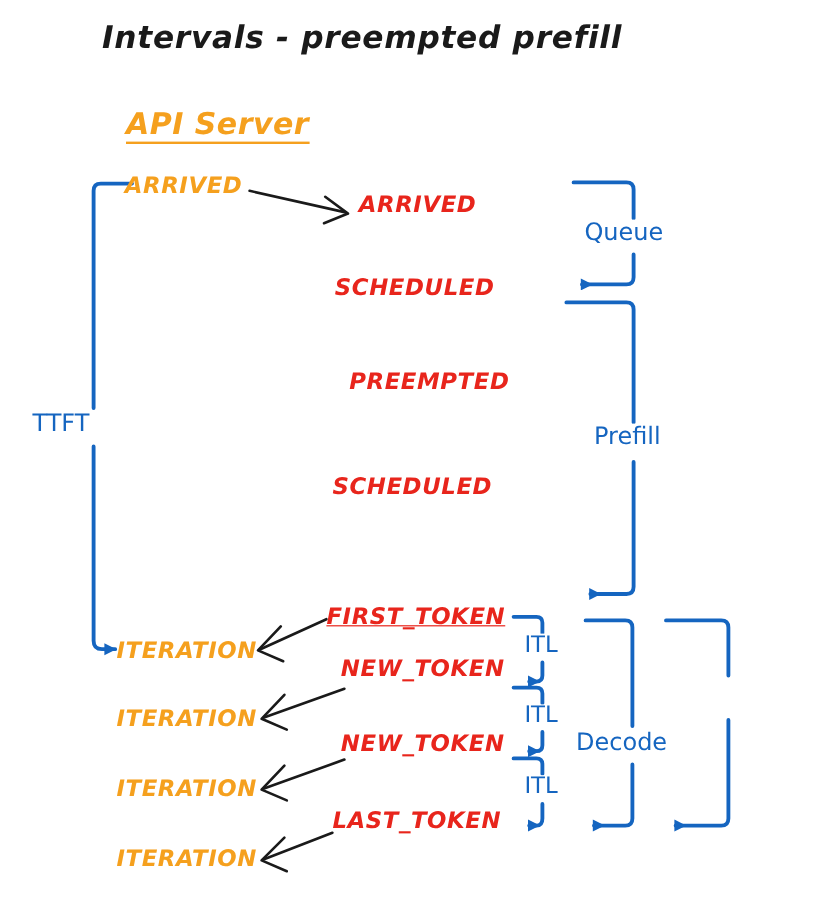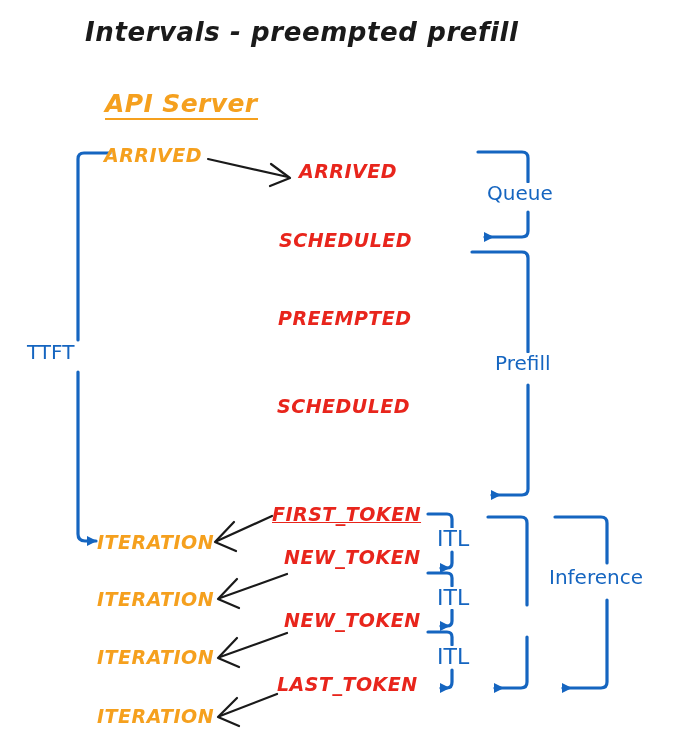--- a/index.html
+++ b/index.html
@@ -73,21 +73,21 @@
   
   .ivlabel {
     font-family: "DejaVu Sans", sans-serif;
     font-size: 20px;
     color: #1565C0;
     background: #ffffff;
     padding: 0 3px;
     line-height: 1;
   }
   .ivlabel.small {
-    font-size: 22px;
+    font-size: 19px;
   }
 </style>
 </head>
 <body>
 
 <div id="canvas">
 
   <svg id="svg-layer" viewBox="0 0 679 750">
     <defs>
       <marker id="blue-arrow-left" markerWidth="12" markerHeight="12" refX="9" refY="5" orient="auto" markerUnits="userSpaceOnUse">
@@ -169,28 +169,28 @@
   <div class="txt colhead api" style="left:105px; top:91px;">API Server</div>
 
   <div class="txt evt orange" style="left:104px; top:146px;">ARRIVED</div>
   <div class="txt evt orange" style="left:97px; top:533px;">ITERATION</div>
   <div class="txt evt orange" style="left:97px; top:590px;">ITERATION</div>
   <div class="txt evt orange" style="left:97px; top:648px;">ITERATION</div>
   <div class="txt evt orange" style="left:97px; top:707px;">ITERATION</div>
 
   <div class="txt evt red" style="left:299px; top:162px;">ARRIVED</div>
   <div class="txt evt red" style="left:279px; top:231px;">SCHEDULED</div>
-  <div class="txt evt red" style="left:278px; top:309px;">PREEMPTED</div>
+  <div class="txt evt red" style="left:291px; top:309px;">PREEMPTED</div>
   <div class="txt evt red" style="left:277px; top:397px;">SCHEDULED</div>
   <div class="txt evt red" style="left:272px; top:505px;text-decoration:underline;">FIRST_TOKEN</div>
   <div class="txt evt red" style="left:284px; top:548px;">NEW_TOKEN</div>
   <div class="txt evt red" style="left:284px; top:611px;">NEW_TOKEN</div>
   <div class="txt evt red" style="left:277px; top:675px;">LAST_TOKEN</div>
 
   <div class="txt ivlabel" style="left:24px; top:342px;text-align:center;">TTFT</div>
   <div class="txt ivlabel" style="left:484px; top:183px;">Queue</div>
   <div class="txt ivlabel" style="left:492px; top:353px;">Prefill</div>
   <div class="txt ivlabel small" style="left:434px; top:528px;">ITL</div>
   <div class="txt ivlabel small" style="left:434px; top:587px;">ITL</div>
   <div class="txt ivlabel small" style="left:434px; top:646px;">ITL</div>
-  <div class="txt ivlabel" style="left:546px; top:567px;">Inference</div>
+  <div class="txt ivlabel" style="left:477px; top:608px;">Decode</div>
 
 </div>
 
 </body></html>

